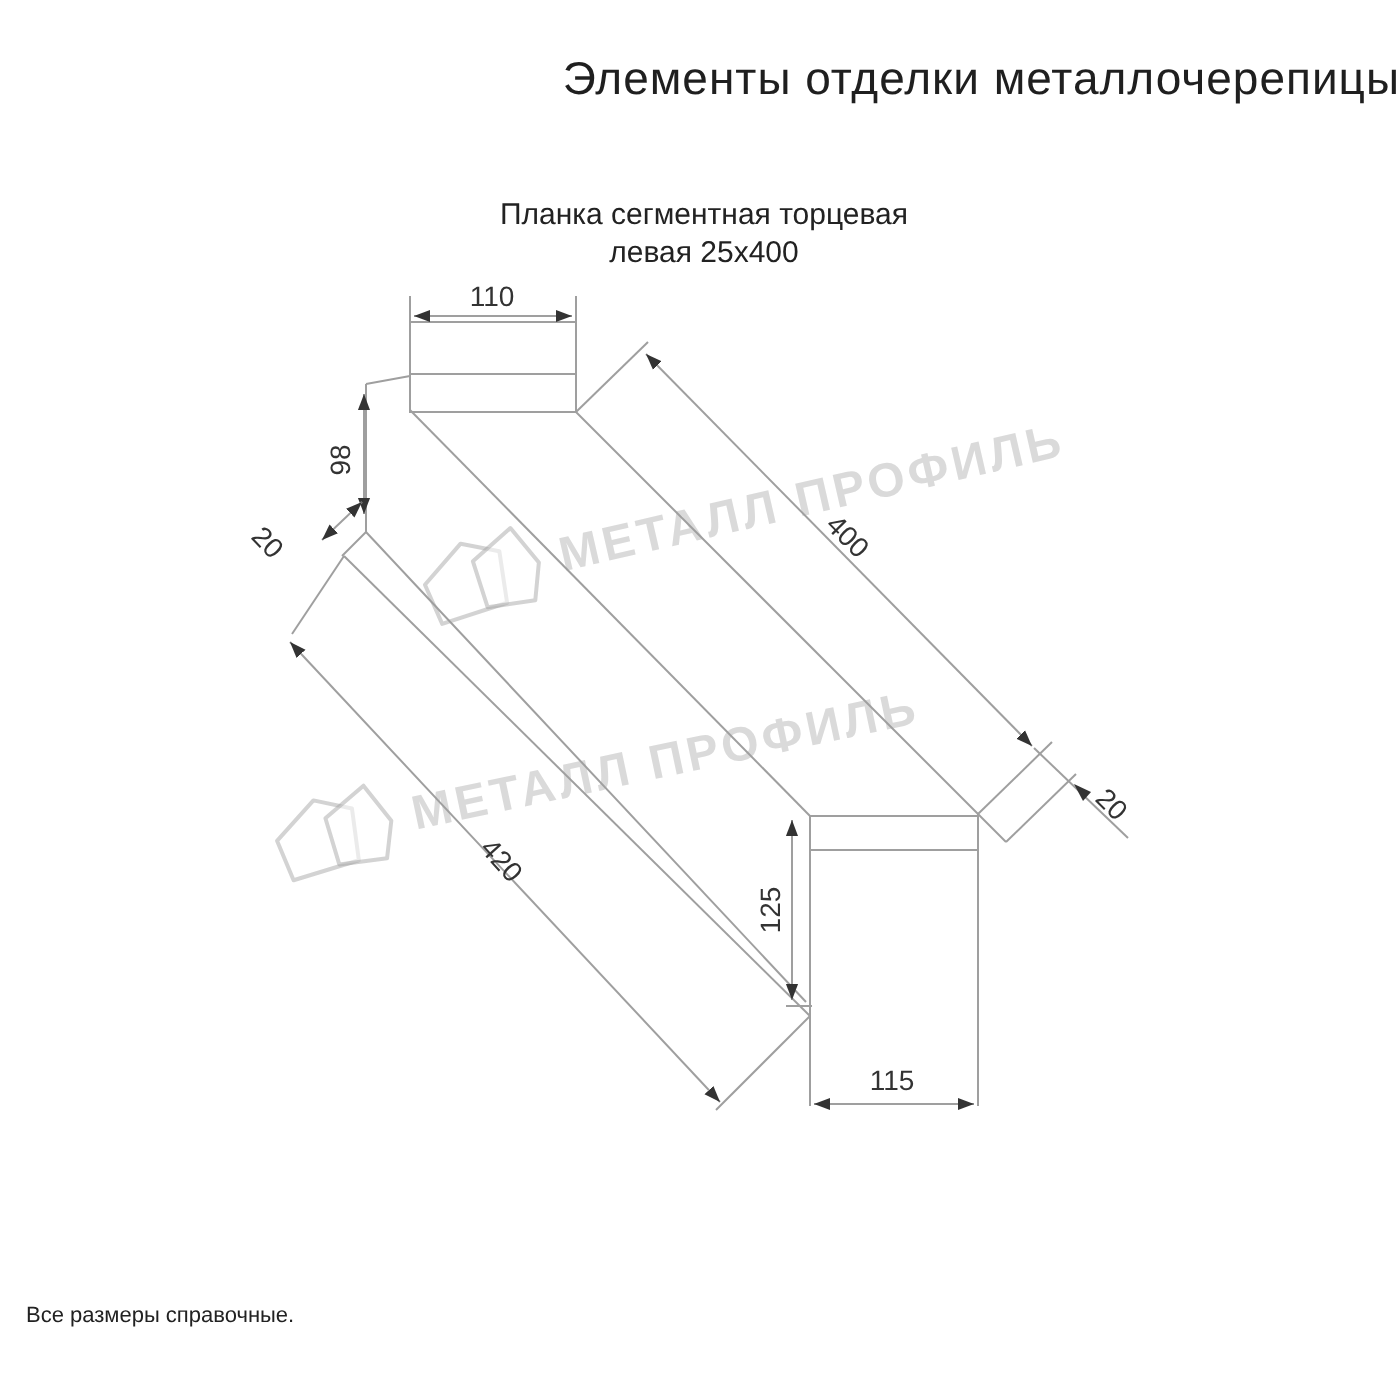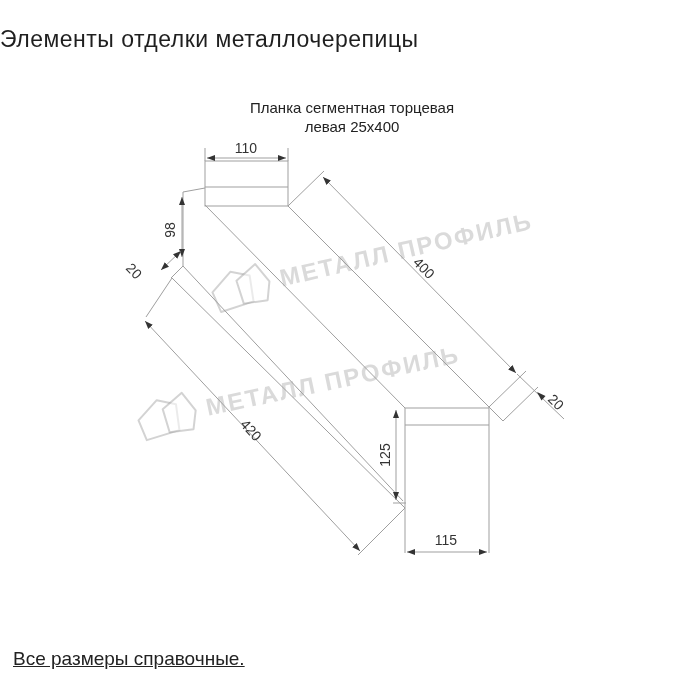--- a/index.html
+++ b/index.html
@@ -1,21 +1,21 @@
 <!DOCTYPE html>
 <html><head>
 <meta charset="utf-8">
 <style>
   html,body{margin:0;padding:0;}
   body{
     width:700px;height:700px;position:relative;background:#ffffff;
     font-family:"Liberation Sans", sans-serif;overflow:hidden;
   }
   .page-title{
-    position:absolute;top:26px;left:0;width:700px;text-align:left;
+    position:absolute;top:26px;left:0;width:700px;text-align:right;
     font-size:23px;color:#1f1f1f;letter-spacing:0.5px;
   }
   .product-name{
     position:absolute;top:98px;left:0;width:704px;text-align:center;
     font-size:15px;color:#222;line-height:19px;
   }
   .drawing{position:absolute;left:0;top:0;}
   .dim-label{font-size:14px;fill:#333333;}
   .wm{
     position:absolute;display:flex;align-items:center;gap:8px;
@@ -23,21 +23,21 @@
   }
   .wm-1{left:210px;top:272px;transform:rotate(-13deg);}
   .wm-2{left:136px;top:400px;transform:rotate(-12deg);}
   .wm-text{
     font-size:24px;font-weight:700;letter-spacing:2px;white-space:nowrap;
     color:rgba(158,158,158,0.38);
     text-shadow:1px 1px 0 rgba(255,255,255,0.7);
   }
   .footer{
     position:absolute;left:13px;top:649px;
-    font-size:19px;color:#222;line-height:19px;text-decoration:underline;
+    font-size:11px;color:#222;line-height:19px;
   }
 </style>
 </head>
 <body>
 
 <div class="page-title">Элементы отделки металлочерепицы</div>
 
 <div class="product-name">
   <div>Планка сегментная торцевая</div>
   <div>левая 25х400</div>

